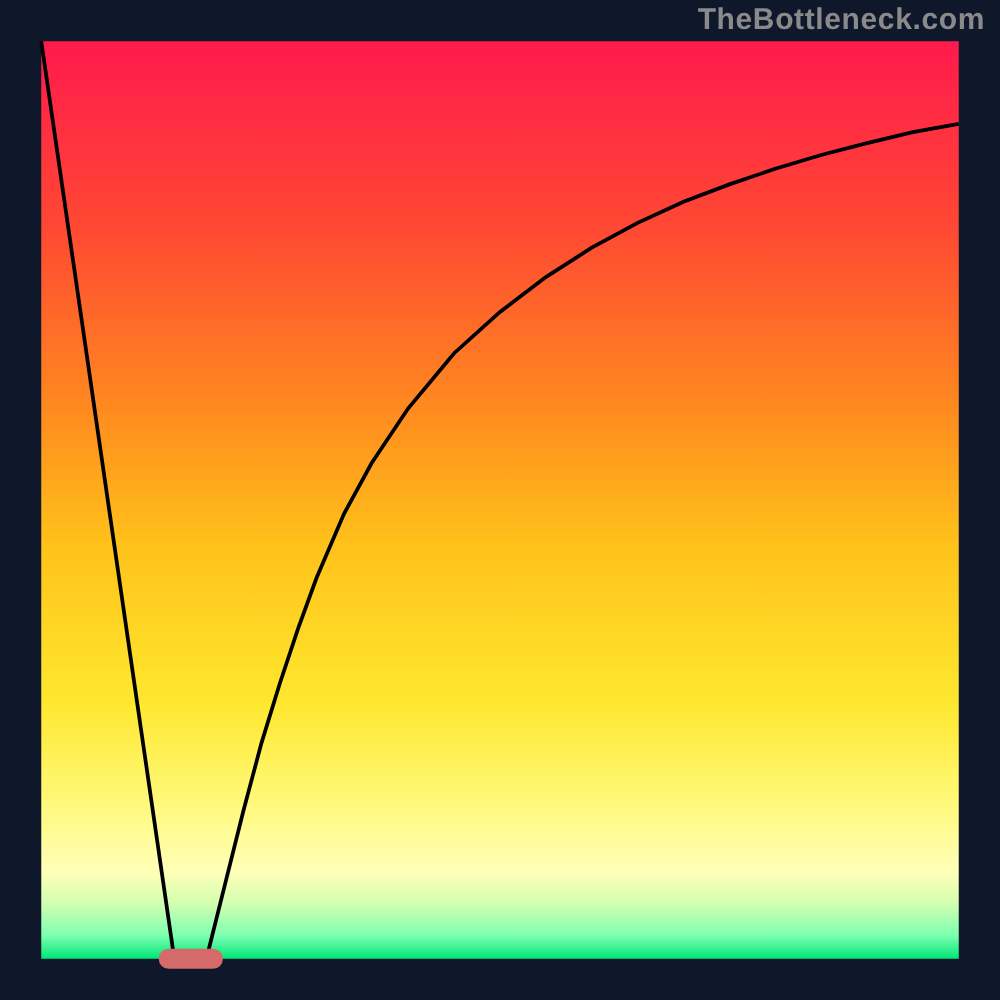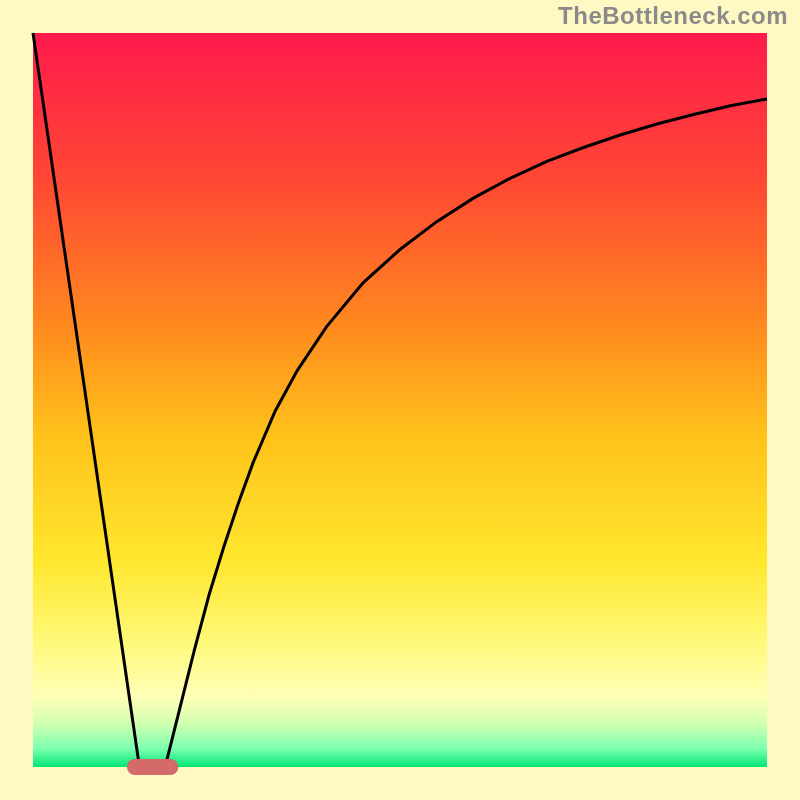--- a/index.html
+++ b/index.html
@@ -7,21 +7,21 @@
     padding: 0;
     width: 800px;
     height: 800px;
     overflow: hidden;
     background: #000;
   }
   .frame {
     position: relative;
     width: 800px;
     height: 800px;
-    background: #fef9c3;
+    background: #0f172a;
   }
   .watermark {
     position: absolute;
     top: 2px;
     right: 12px;
     font-family: Arial, Helvetica, sans-serif;
     font-size: 24px;
     font-weight: 600;
     color: #8a8a8a;
     letter-spacing: 0.5px;

